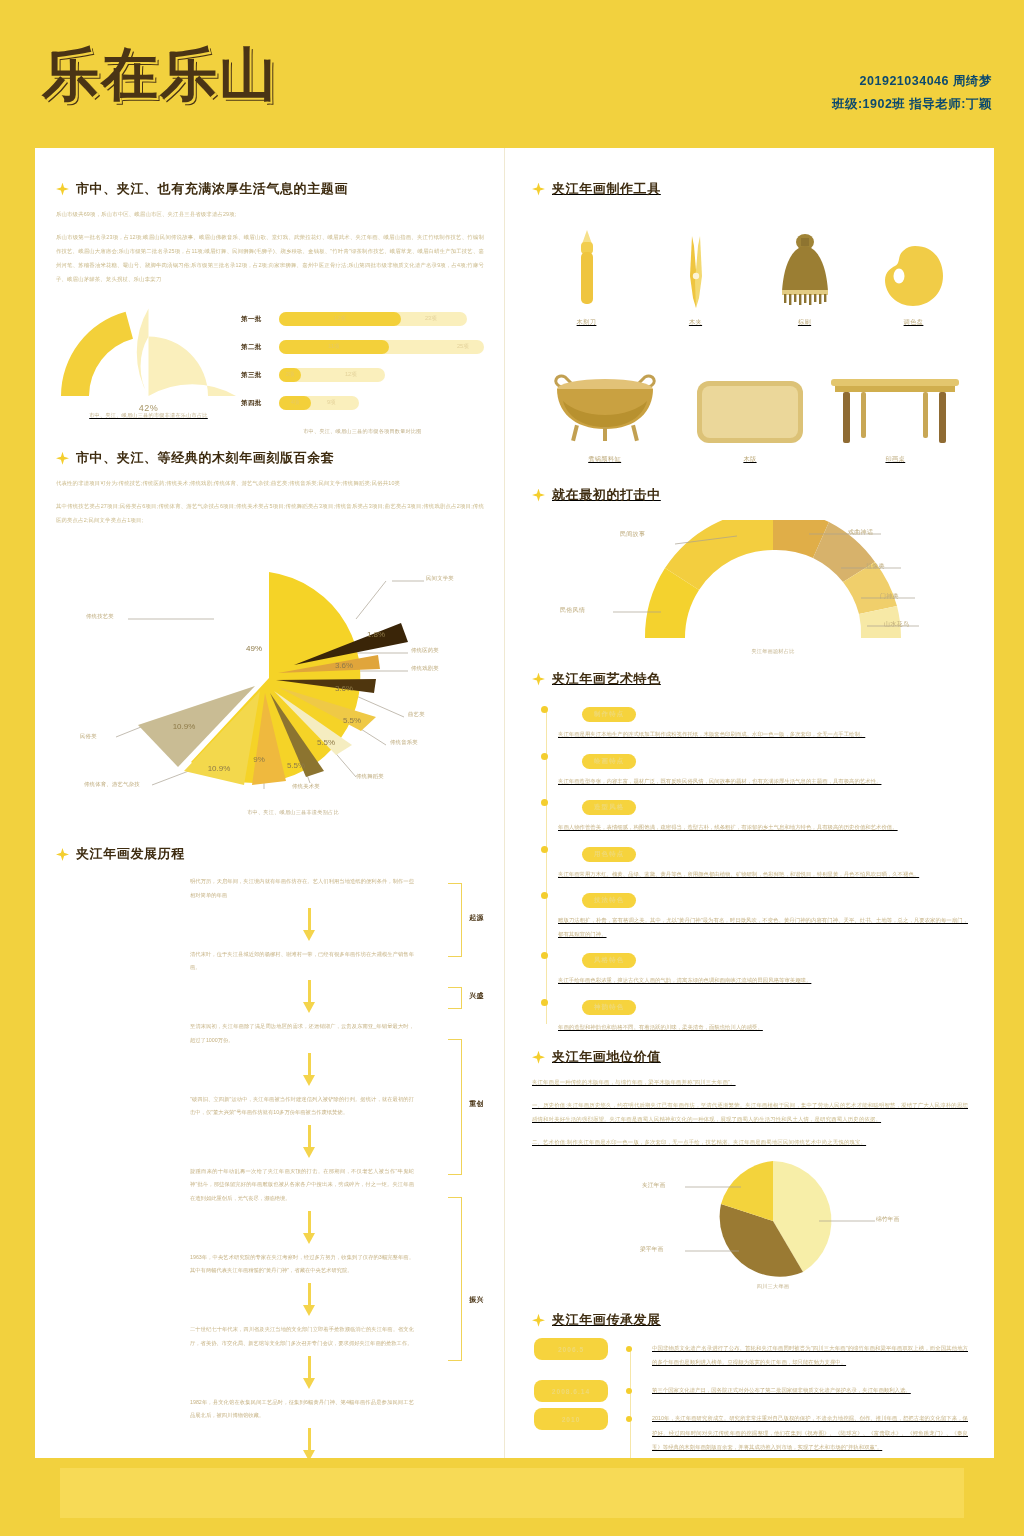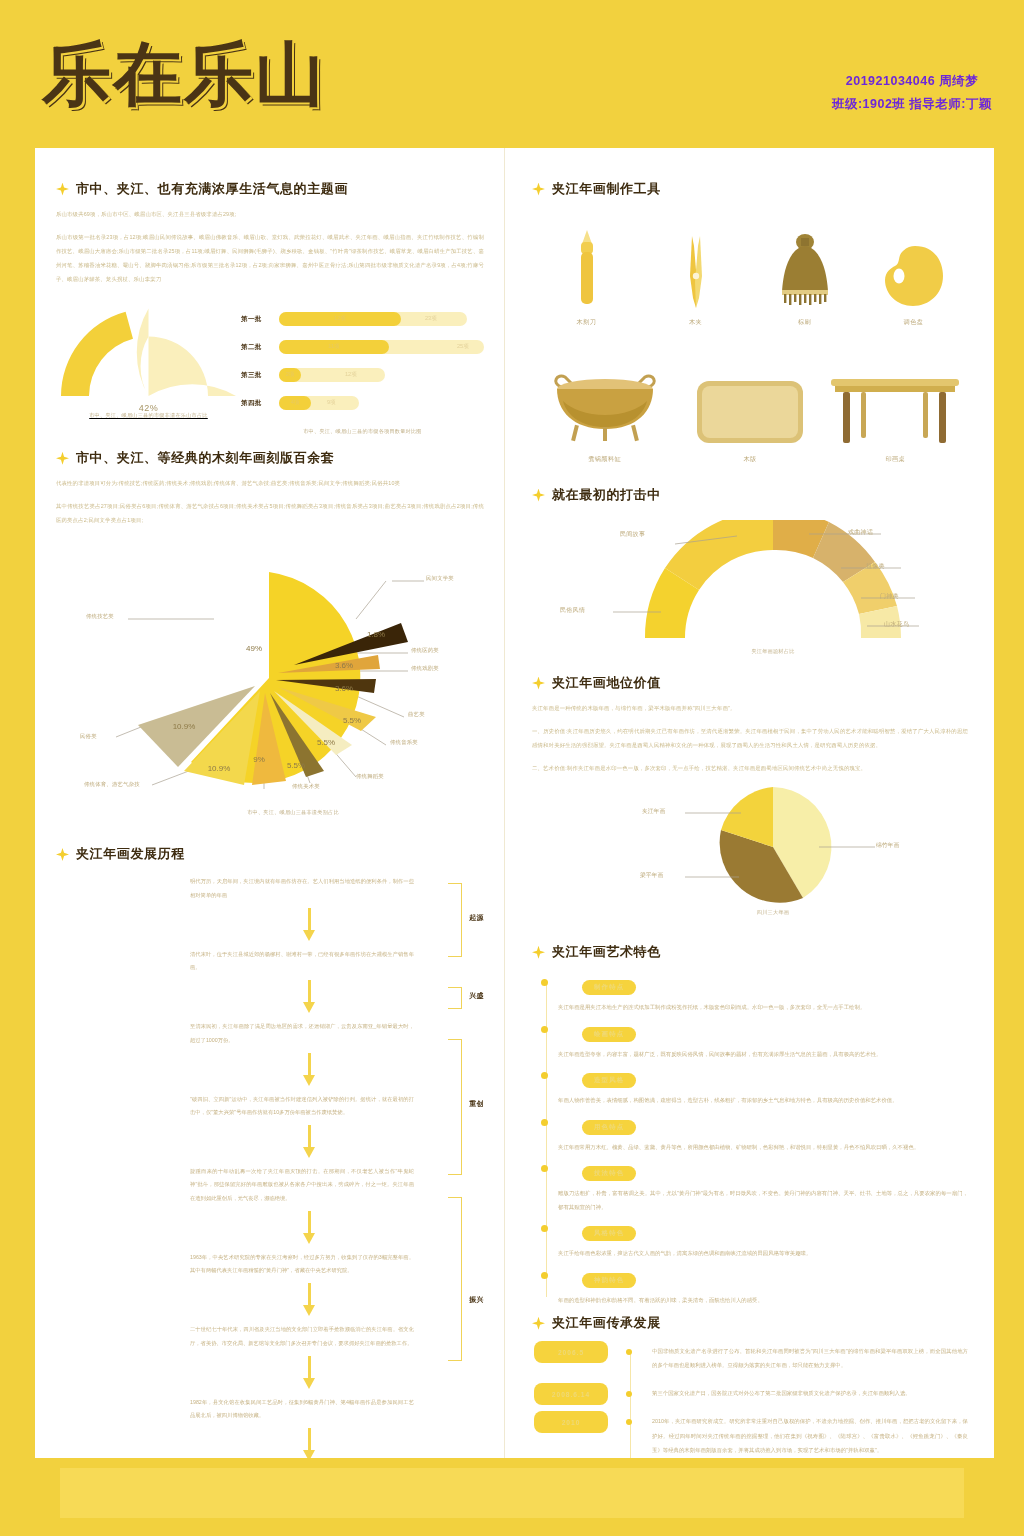--- a/index.html
+++ b/index.html
@@ -13,36 +13,36 @@
   #poster {
     position: relative;
     width: 1024px; height: 1536px;
     background: #F2D13E;
   }
 
   
   .header { position: absolute; left: 0; top: 0; width: 1024px; height: 148px; }
   .brand {
     position: absolute; left: 42px; top: 46px;
-    font-size: 69px; font-weight: 900; letter-spacing: 2px;
+    font-size: 57px; font-weight: 900; letter-spacing: 2px;
     color: #4A3415; line-height: 1;
-    font-family: Liberation Mono, monospace;
+    font-family: Liberation Serif, serif;
     text-shadow: 2px 2px 0 #F2D13E, 3px 3px 0 #4A3415;
   }
-  .meta { position: absolute; right: 32px; top: 70px; text-align: center; color: #6d28d9; }
+  .meta { position: absolute; right: 32px; top: 70px; text-align: right; color: #0c4a6e; }
   .meta div { font-size: 12.5px; font-weight: 700; line-height: 1.85; letter-spacing: .5px; }
 
   
   .card {
     position: absolute; left: 30px; top: 148px;
     width: 964px; height: 1310px;
     background: #FFFFFF;
   }
   .col-left  { position: absolute; left: 0;   top: 0; width: 474px; height: 100%; padding: 18px 20px 0 26px; }
-  .col-right { position: absolute; left: 482px; top: 0; width: 482px; height: 100%; padding: 18px 26px 0 20px; }
+  .col-right { position: absolute; left: 482px; top: 0; width: 482px; height: 100%; padding: 18px 26px 0 20px; text-decoration: underline; }
   .vrule { position: absolute; left: 474px; top: 0; width: 1px; height: 1310px; background: #F0E9D2; }
   .edge-left { position: absolute; left: 0; top: 0; width: 5px; height: 1310px; background: #F2D13E; }
 
   
   .sec { margin-top: 14px; }
   .sec-title {
     display: flex; align-items: center; gap: 7px;
     font-size: 13px; font-weight: 900; color: #3E2C10; letter-spacing: .6px;
   }
   .diamond {
@@ -543,20 +543,67 @@
           <div class="alabel" style="left:28px;  top:86px;">民俗风情</div>
           <div class="alabel" style="left:316px; top:8px;">戏曲神话</div>
           <div class="alabel" style="left:334px; top:42px;">祖像类</div>
           <div class="alabel" style="left:348px; top:72px;">门神类</div>
           <div class="alabel" style="left:352px; top:100px;">山水花鸟</div>
 
           <div class="cap" style="position:absolute; left:0; right:0; top:128px;">夹江年画题材占比</div>
         </div>
       </div>
 
+      <div class="sec" style="margin-top:10px;">
+        <div class="sec-title">
+          <span class="diamond"></span>
+          <span>夹江年画艺术特色</span>
+        </div>
+
+        <div class="ftl">
+          <div class="ftl-line"></div>
+
+          <div class="ftl-item">
+            <span class="ftl-dot"></span>
+            <span class="ftl-badge">制作特点</span>
+            <div class="ftl-text">夹江年画是用夹江本地生产的连式纸加工制作成粉笺作托纸，木版套色印刷而成。水印一色一版，多次套印，全无一点手工绘制。</div>
+          </div>
+          <div class="ftl-item">
+            <span class="ftl-dot"></span>
+            <span class="ftl-badge">绘画特点</span>
+            <div class="ftl-text">夹江年画造型夸张，内容丰富，题材广泛，既有反映民俗风情，民间故事的题材，也有充满浓厚生活气息的主题画，具有极高的艺术性。</div>
+          </div>
+          <div class="ftl-item">
+            <span class="ftl-dot"></span>
+            <span class="ftl-badge">造型风格</span>
+            <div class="ftl-text">年画人物作善善美，表情细腻，构图饱满，疏密得当，造型古朴，线条粗扩，有浓郁的乡土气息和地方特色，具有极高的历史价值和艺术价值。</div>
+          </div>
+          <div class="ftl-item">
+            <span class="ftl-dot"></span>
+            <span class="ftl-badge">用色特点</span>
+            <div class="ftl-text">夹江年画常用万木红、槐黄、品绿、蓝黛、黄丹等色，所用颜色都由植物、矿物研制，色彩鲜艳，和谐悦目，特别显黄，丹色不怕风吹日晒，久不褪色。</div>
+          </div>
+          <div class="ftl-item">
+            <span class="ftl-dot"></span>
+            <span class="ftl-badge">技法特色</span>
+            <div class="ftl-text">雕版刀法粗扩，朴贵，富有格调之美。其中，尤以"黄丹门神"最为有名，时日徵风吹，不变色。黄丹门神的内容有门神、天平、灶书、土地等，总之，凡要农家的每一扇门，都有其贴宜的门神。</div>
+          </div>
+          <div class="ftl-item">
+            <span class="ftl-dot"></span>
+            <span class="ftl-badge">风格特色</span>
+            <div class="ftl-text">夹江手绘年画色彩浓重，擅达古代文人画的气韵，清寓东绿的色调和西南峡江流域的田园风格等审美趣味。</div>
+          </div>
+          <div class="ftl-item">
+            <span class="ftl-dot"></span>
+            <span class="ftl-badge">神韵特色</span>
+            <div class="ftl-text">年画的造型和神韵也和韵格不同。有着活跃的川味，柔美清奇，面貌也恰川人的感受。</div>
+          </div>
+        </div>
+      </div>
+
       <div class="sec" style="margin-top:14px;">
         <div class="sec-title">
           <span class="diamond"></span>
           <span>夹江年画地位价值</span>
         </div>
         <div class="para">夹江年画是一种传统的木版年画，与绵竹年画，梁平木版年画并称"四川三大年画"。</div>
         <div class="para">一、历史价值:夹江年画历史悠久，约在明代后期夹江已有年画作坊，至清代逐渐繁荣。夹江年画植根于民间，集中了劳动人民的艺术才能和聪明智慧，凝结了广大人民淳朴的思想感情和对美好生活的强烈愿望。夹江年画是西蜀人民精神和文化的一种体现，展现了西蜀人的生活习性和风土人情，是研究西蜀人历史的依据。</div>
         <div class="para">二、艺术价值:制作夹江年画是水印一色一版，多次套印，无一点手绘，技艺精湛。夹江年画是西蜀地区民间传统艺术中尚之无愧的瑰宝。</div>
 
         <div class="spie-wrap">
@@ -573,67 +620,20 @@
               <line x1="116" y1="92" x2="62" y2="92"></line>
             </g>
           </svg>
           <div class="slabel" style="left:110px; top:22px;">夹江年画</div>
           <div class="slabel" style="left:344px; top:56px;">绵竹年画</div>
           <div class="slabel" style="left:108px; top:86px;">梁平年画</div>
           <div class="cap" style="position:absolute; left:0; right:0; top:124px;">四川三大年画</div>
         </div>
       </div>
 
-      <div class="sec" style="margin-top:10px;">
-        <div class="sec-title">
-          <span class="diamond"></span>
-          <span>夹江年画艺术特色</span>
-        </div>
-
-        <div class="ftl">
-          <div class="ftl-line"></div>
-
-          <div class="ftl-item">
-            <span class="ftl-dot"></span>
-            <span class="ftl-badge">制作特点</span>
-            <div class="ftl-text">夹江年画是用夹江本地生产的连式纸加工制作成粉笺作托纸，木版套色印刷而成。水印一色一版，多次套印，全无一点手工绘制。</div>
-          </div>
-          <div class="ftl-item">
-            <span class="ftl-dot"></span>
-            <span class="ftl-badge">绘画特点</span>
-            <div class="ftl-text">夹江年画造型夸张，内容丰富，题材广泛，既有反映民俗风情，民间故事的题材，也有充满浓厚生活气息的主题画，具有极高的艺术性。</div>
-          </div>
-          <div class="ftl-item">
-            <span class="ftl-dot"></span>
-            <span class="ftl-badge">造型风格</span>
-            <div class="ftl-text">年画人物作善善美，表情细腻，构图饱满，疏密得当，造型古朴，线条粗扩，有浓郁的乡土气息和地方特色，具有极高的历史价值和艺术价值。</div>
-          </div>
-          <div class="ftl-item">
-            <span class="ftl-dot"></span>
-            <span class="ftl-badge">用色特点</span>
-            <div class="ftl-text">夹江年画常用万木红、槐黄、品绿、蓝黛、黄丹等色，所用颜色都由植物、矿物研制，色彩鲜艳，和谐悦目，特别显黄，丹色不怕风吹日晒，久不褪色。</div>
-          </div>
-          <div class="ftl-item">
-            <span class="ftl-dot"></span>
-            <span class="ftl-badge">技法特色</span>
-            <div class="ftl-text">雕版刀法粗扩，朴贵，富有格调之美。其中，尤以"黄丹门神"最为有名，时日徵风吹，不变色。黄丹门神的内容有门神、天平、灶书、土地等，总之，凡要农家的每一扇门，都有其贴宜的门神。</div>
-          </div>
-          <div class="ftl-item">
-            <span class="ftl-dot"></span>
-            <span class="ftl-badge">风格特色</span>
-            <div class="ftl-text">夹江手绘年画色彩浓重，擅达古代文人画的气韵，清寓东绿的色调和西南峡江流域的田园风格等审美趣味。</div>
-          </div>
-          <div class="ftl-item">
-            <span class="ftl-dot"></span>
-            <span class="ftl-badge">神韵特色</span>
-            <div class="ftl-text">年画的造型和神韵也和韵格不同。有着活跃的川味，柔美清奇，面貌也恰川人的感受。</div>
-          </div>
-        </div>
-      </div>
-
       <div class="sec" style="margin-top:4px;">
         <div class="sec-title">
           <span class="diamond"></span>
           <span>夹江年画传承发展</span>
         </div>
 
         <div class="dtl">
           <div class="dtl-line"></div>
 
           <div class="dtl-item">

